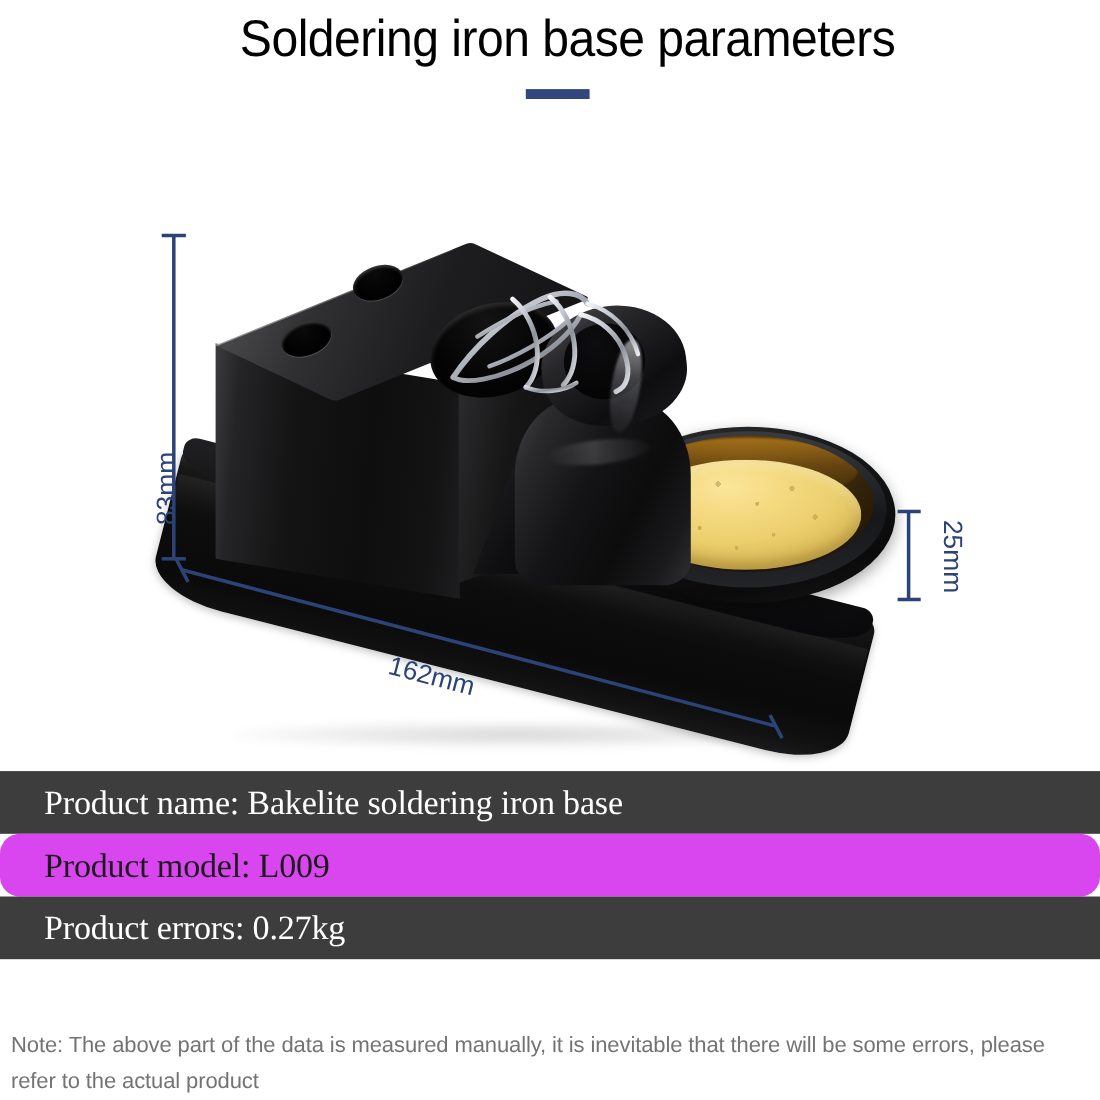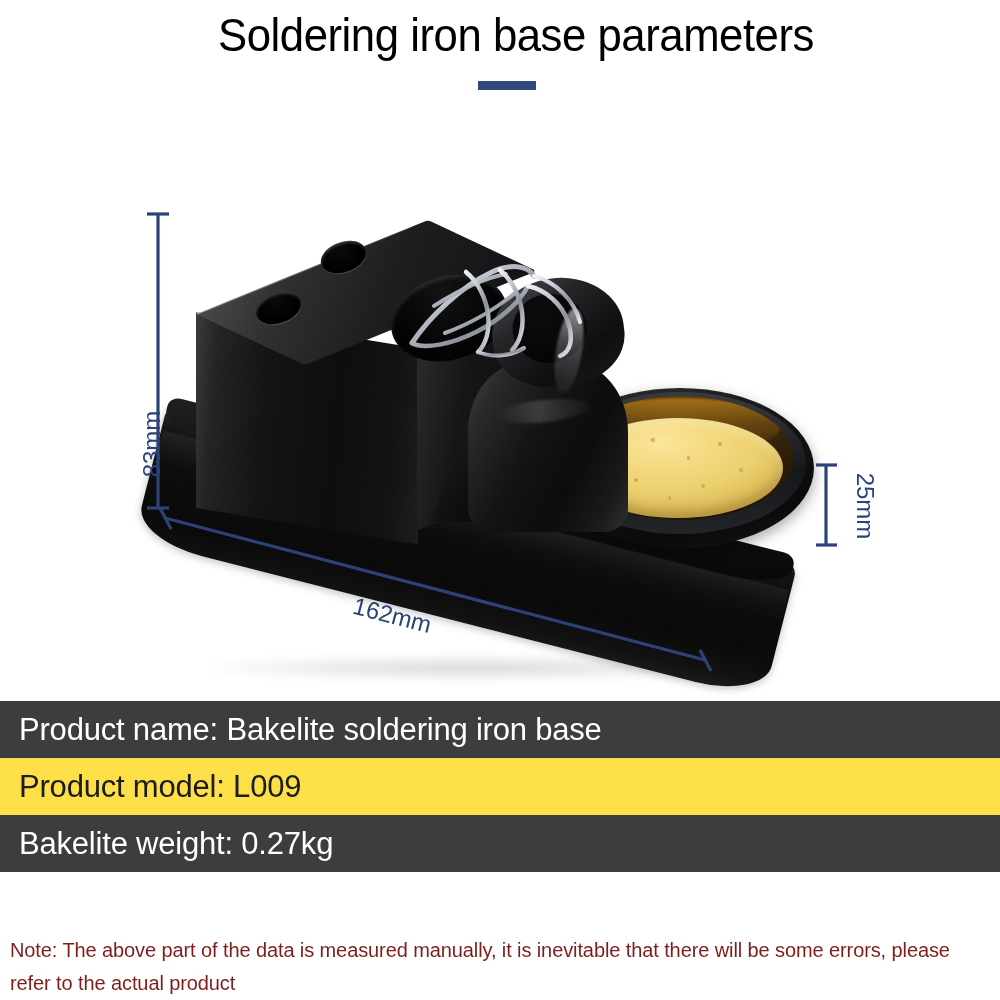--- a/index.html
+++ b/index.html
@@ -343,37 +343,37 @@
     position: absolute;
     left: 0; top: 701px;
     width: 1000px;
   }
   .spec-row {
     width: 1000px;
     height: 57px;
     display: flex;
     align-items: center;
     box-sizing: border-box;
-    padding-left: 19px;
+    padding-left: 40px;
     font-size: 31px;
-    font-family: Liberation Sans, sans-serif;
+    font-family: Liberation Serif, serif;
     letter-spacing: -0.2px;
   }
   .spec-row.dark  { background: #3d3d3d; color: #ffffff; }
-  .spec-row.light { background: #fde047; color: #1b1b1b; }
+  .spec-row.light { background: #d946ef; color: #1b1b1b; border-radius: 18px; }
 
   
   .footer-note {
     position: absolute;
     left: 10px;
     top: 934px;
     width: 980px;
     font-size: 20px;
     line-height: 33px;
-    color: #7f1d1d;
+    color: #737373;
     font-family: "Liberation Sans Narrow", "Liberation Sans", sans-serif;
     letter-spacing: -0.1px;
   }
 </style>
 </head>
 <body>
 
 <div class="header">
   <div class="page-title">Soldering iron base parameters</div>
   <div class="title-accent"></div>
@@ -448,16 +448,16 @@
 
     <div class="dim-label dim-83">83mm</div>
     <div class="dim-label dim-162">162mm</div>
     <div class="dim-label dim-25">25mm</div>
   </div>
 </div>
 
 <div class="spec-table">
   <div class="spec-row dark">Product name: Bakelite soldering iron base</div>
   <div class="spec-row light">Product model: L009</div>
-  <div class="spec-row dark">Bakelite weight: 0.27kg</div>
+  <div class="spec-row dark">Product errors: 0.27kg</div>
 </div>
 
 <div class="footer-note">Note: The above part of the data is measured manually, it is inevitable that there will be some errors, please refer to the actual product</div>
 
 </body></html>

